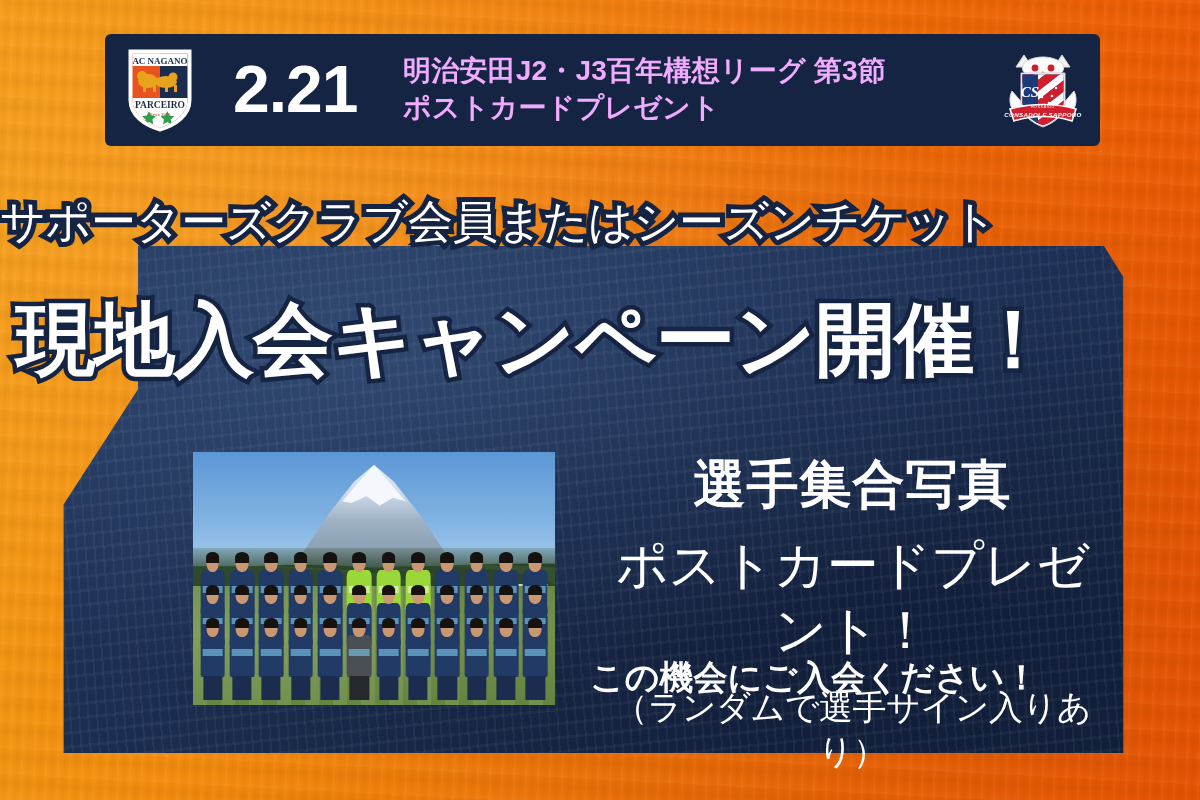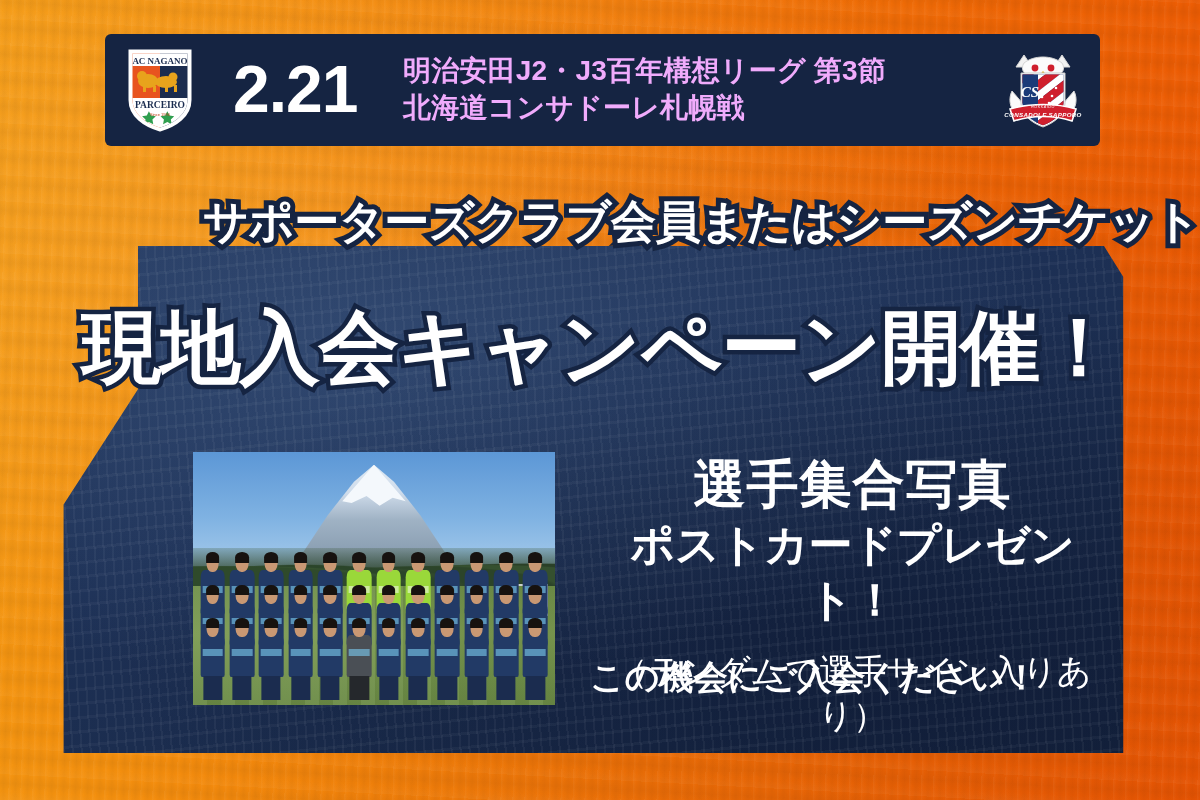--- a/index.html
+++ b/index.html
@@ -82,33 +82,32 @@
       radial-gradient(circle at 18% 62%,rgba(255,255,255,.07) 0 1px,rgba(0,0,0,0) 2px),
       radial-gradient(circle at 42% 18%,rgba(255,255,255,.06) 0 1px,rgba(0,0,0,0) 2px),
       radial-gradient(circle at 67% 44%,rgba(255,255,255,.06) 0 1px,rgba(0,0,0,0) 2px),
       radial-gradient(circle at 83% 70%,rgba(255,255,255,.05) 0 1px,rgba(0,0,0,0) 2px),
       radial-gradient(circle at 28% 86%,rgba(255,255,255,.05) 0 1px,rgba(0,0,0,0) 2px);
     pointer-events:none;
   }
 
   
   .headline-sub{
-    position:absolute;left:0;right:0;top:192px;z-index:8;text-align:right;
-    color:#fff;font-size:45px;font-weight:bold;letter-spacing:-.5px;
+    position:absolute;left:0;right:0;top:192px;z-index:8;text-align:left;
+    color:#fff;font-size:45px;font-weight:normal;letter-spacing:-.5px;
     white-space:nowrap;
     -webkit-text-stroke:10px #152442;
     paint-order:stroke fill;
   }
   .headline-main{
-    position:absolute;left:0;right:0;top:287px;z-index:8;text-align:center;
+    position:absolute;left:16px;right:0;top:287px;z-index:8;
     color:#fff;font-size:80px;font-weight:bold;letter-spacing:-1px;
     white-space:nowrap;
     -webkit-text-stroke:9px #152442;
     paint-order:stroke fill;
-    margin-top:8px;
   }
 
   
   .team-photo{
     position:absolute;left:193px;top:452px;width:362px;height:253px;z-index:9;
     overflow:hidden;background:#6f8b4a;
   }
   .ph-sky{position:absolute;left:0;top:0;width:100%;height:47%;
     background:linear-gradient(180deg,#5c97d6 0%,#7fb2e2 55%,#a9ccec 100%);}
   .ph-fuji{position:absolute;left:27%;top:5%;width:46%;height:42%;
@@ -148,21 +147,21 @@
   .ph-player .lg{position:absolute;left:50%;top:70%;transform:translateX(-50%);
     width:78%;height:30%;background:#1b2c4f;}
   .ph-player.gk .bd{background:#9ad83a;}
   .ph-player.gk .bd:after{background:rgba(255,255,255,.5);}
   .ph-player.coach .bd{background:#4a4f55;}
   .ph-player.coach .lg{background:#25282c;}
 
   
   .gift-block{position:absolute;left:590px;top:452px;width:525px;z-index:9;text-align:center;}
   .gift-line1{color:#fff;font-size:52px;font-weight:bold;line-height:1.25;letter-spacing:1px;}
-  .gift-line2{color:#fff;font-size:44px;font-weight:bold;line-height:1.25;letter-spacing:-.5px;margin-top:0;}
+  .gift-line2{color:#fff;font-size:52px;font-weight:normal;line-height:1.25;letter-spacing:-.5px;margin-top:16px;}
   .gift-note{color:#fff;font-size:34px;font-weight:normal;line-height:1.3;margin-top:22px;letter-spacing:-.5px;}
   .join-cta{position:absolute;left:590px;top:655px;width:525px;z-index:9;text-align:left;
     color:#fff;font-size:34px;font-weight:bold;letter-spacing:0px;}
 
   .sr{position:absolute;width:1px;height:1px;overflow:hidden;clip:rect(0 0 0 0);}
 </style>
 </head>
 <body>
 
 <div class="poster">
@@ -200,21 +199,21 @@
         <text x="33" y="60" font-family="Liberation Serif, serif" font-size="9.5" font-weight="bold" fill="#1b2c4f" text-anchor="middle">PARCEIRO</text>
         <text x="33" y="67.5" font-family="Liberation Sans, sans-serif" font-size="4" fill="#c2401a" text-anchor="middle">Since 1990</text>
         <path d="M3 3 H63 V52 C63 68 48 78 33 82 C18 78 3 68 3 52 Z" fill="none" stroke="#ffffff" stroke-width="3"></path>
       </svg>
     </span>
 
     <span class="date-text">2.21</span>
 
     <span class="match-info">
       <span>明治安田J2・J3百年構想リーグ 第3節</span><br>
-      <span>北海道コンサドーレ札幌戦</span>
+      <span>ポストカードプレゼント</span>
     </span>
 
     <span class="crest-consadole">
       <svg viewBox="0 0 78 86" width="78" height="86" aria-hidden="true">
 
         <path d="M12 20 L20 8 L28 20 Z" fill="#f2f2f2" stroke="#d8d8d8" stroke-width="1"></path>
         <path d="M66 20 L58 8 L50 20 Z" fill="#f2f2f2" stroke="#d8d8d8" stroke-width="1"></path>
         <path d="M20 16 C30 8 48 8 58 16 C62 22 58 28 52 28 L26 28 C20 28 16 22 20 16 Z" fill="#fbfbfb" stroke="#d5d5d5" stroke-width="1"></path>
         <circle cx="31" cy="21" r="3.4" fill="#cf1f2d"></circle>
         <circle cx="47" cy="21" r="3.4" fill="#cf1f2d"></circle>

